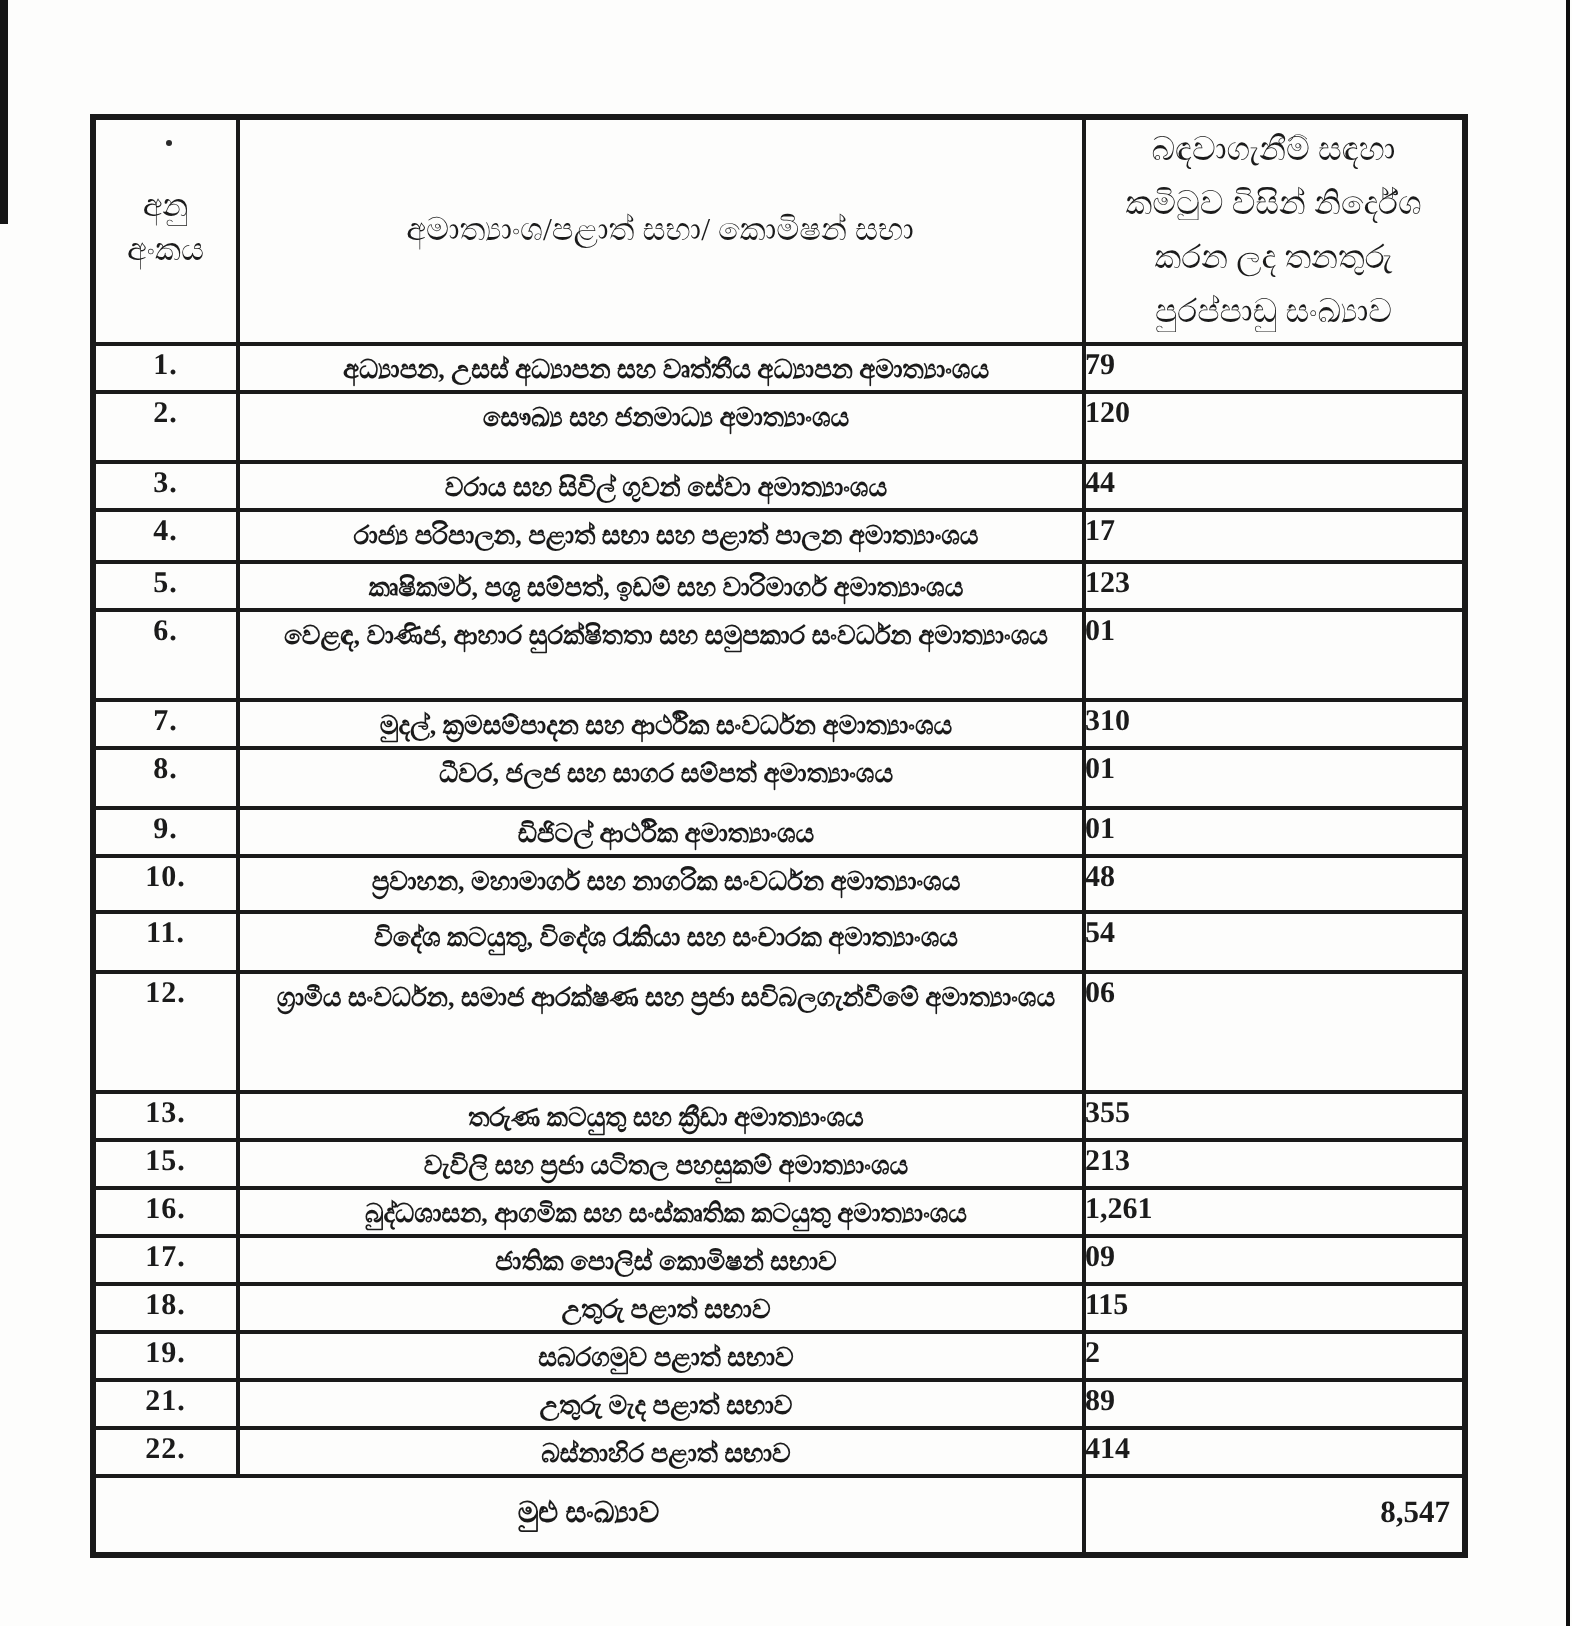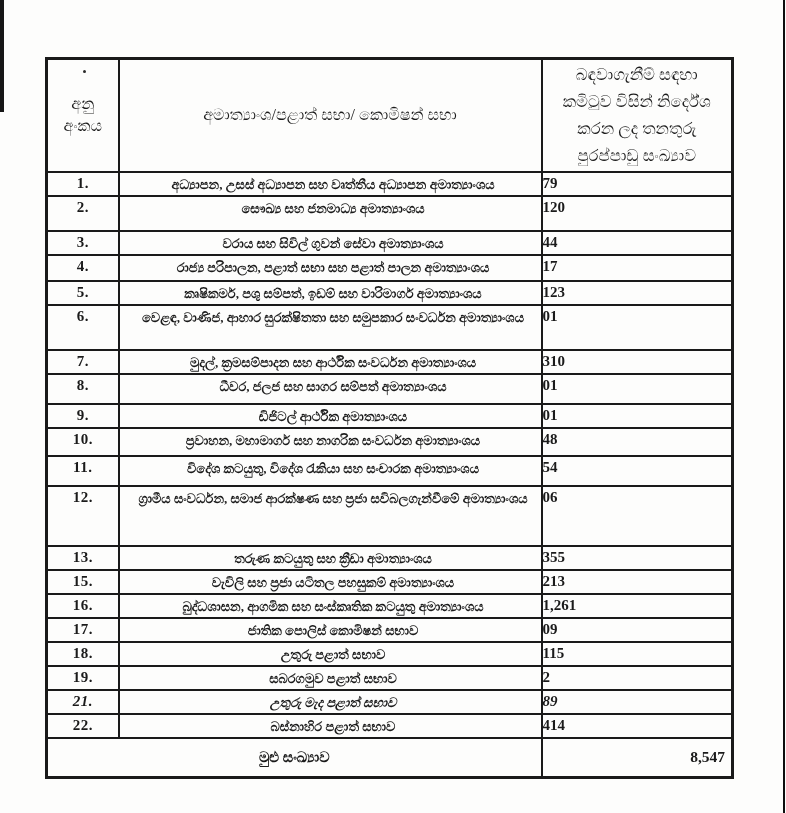--- a/index.html
+++ b/index.html
@@ -212,21 +212,21 @@
         <tr style="height: 23px; margin-top: 48px;">
           <td class="cell-no">18.</td>
           <td class="cell-name">උතුරු පළාත් සභාව</td>
           <td class="cell-val">115</td>
         </tr>
         <tr style="height: 23px; font-family: Liberation Serif, serif;">
           <td class="cell-no">19.</td>
           <td class="cell-name">සබරගමුව පළාත් සභාව</td>
           <td class="cell-val">2</td>
         </tr>
-        <tr style="height: 23px; font-style: italic;">
+        <tr style="height: 23px;">
           <td class="cell-no">21.</td>
           <td class="cell-name">උතුරු මැද පළාත් සභාව</td>
           <td class="cell-val">89</td>
         </tr>
         <tr style="height: 16px;">
           <td class="cell-no">22.</td>
           <td class="cell-name">බස්නාහිර පළාත් සභාව</td>
           <td class="cell-val">414</td>
         </tr>
       </tbody>

